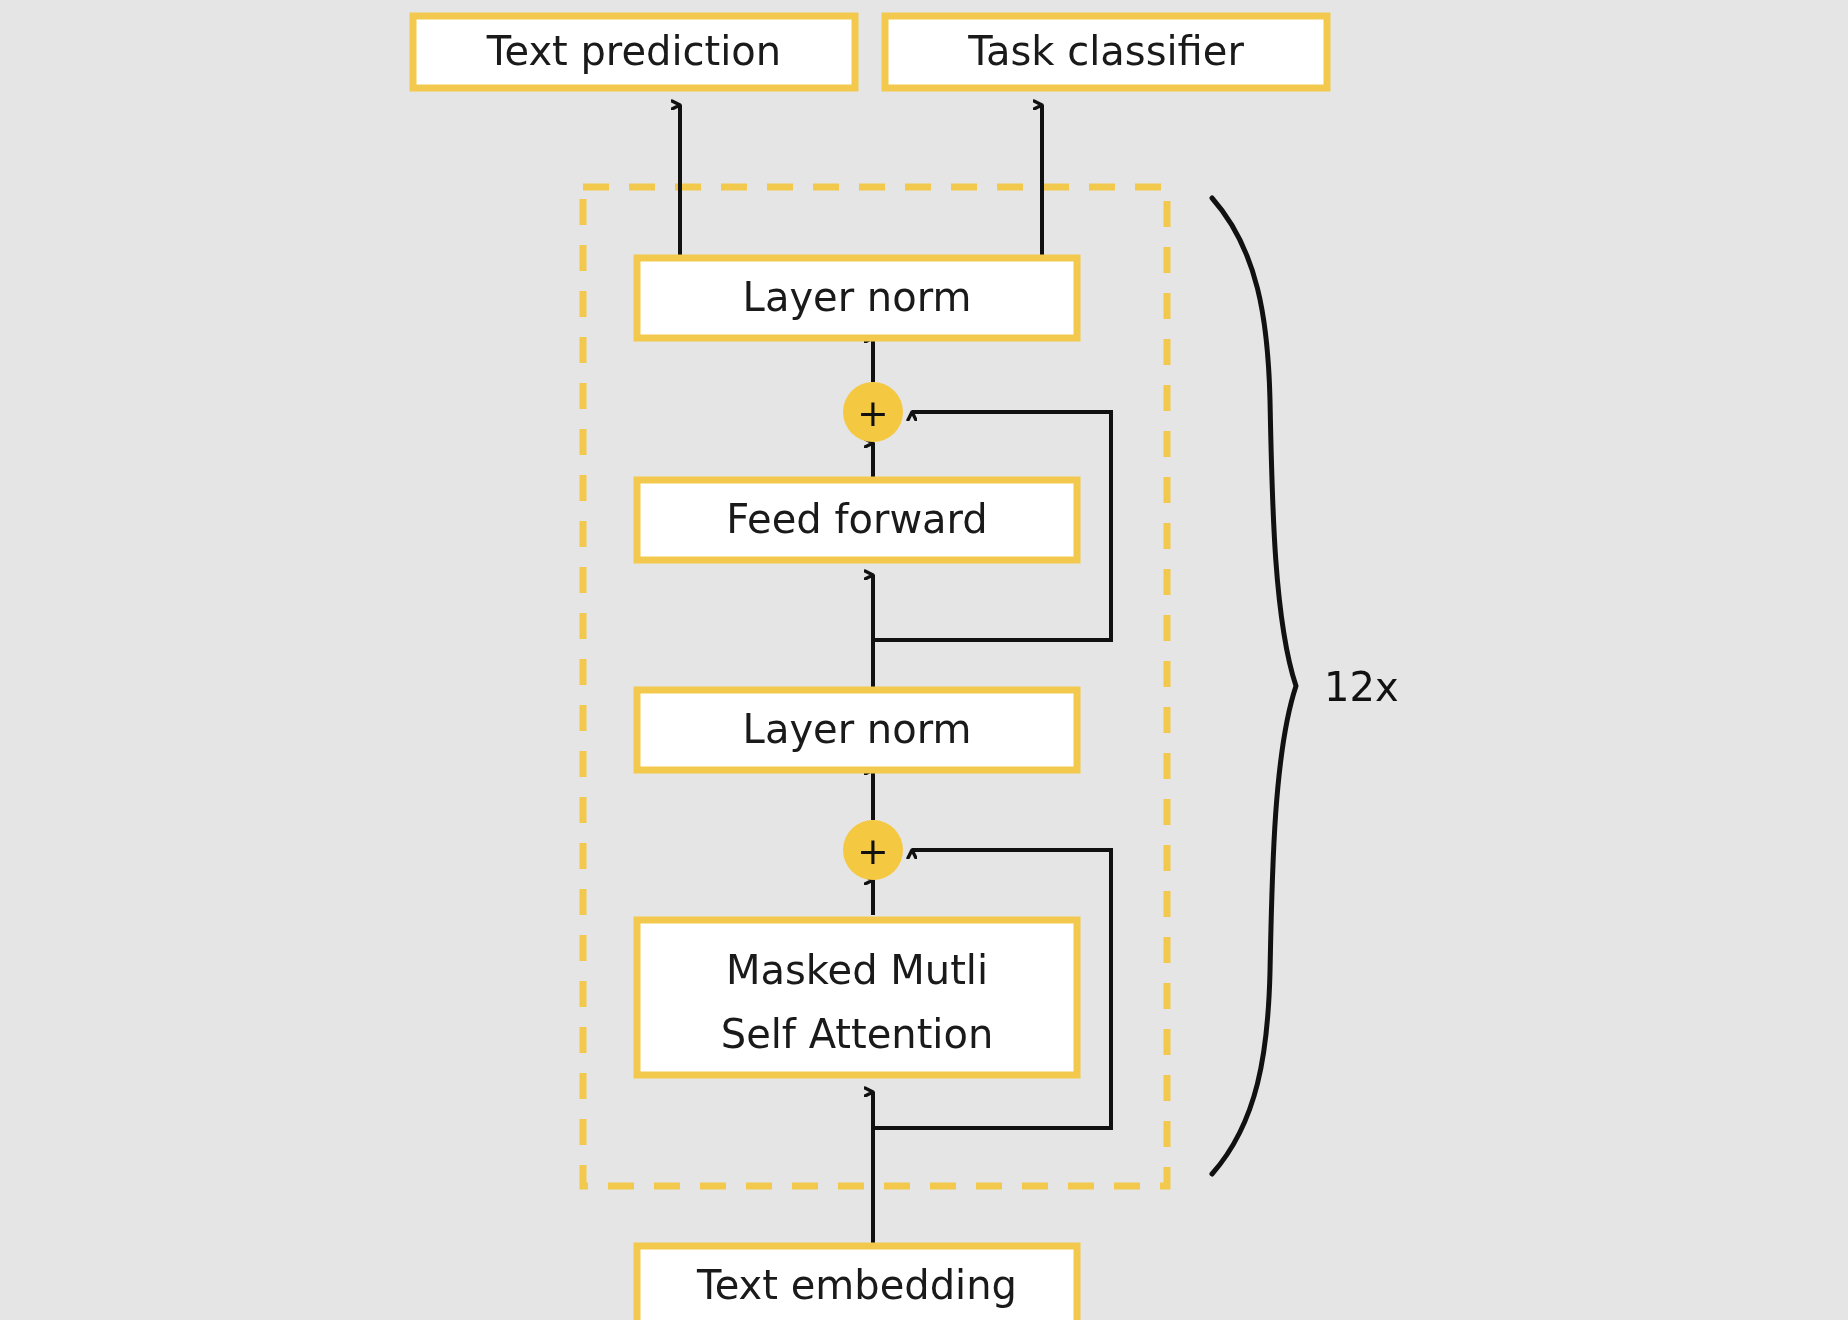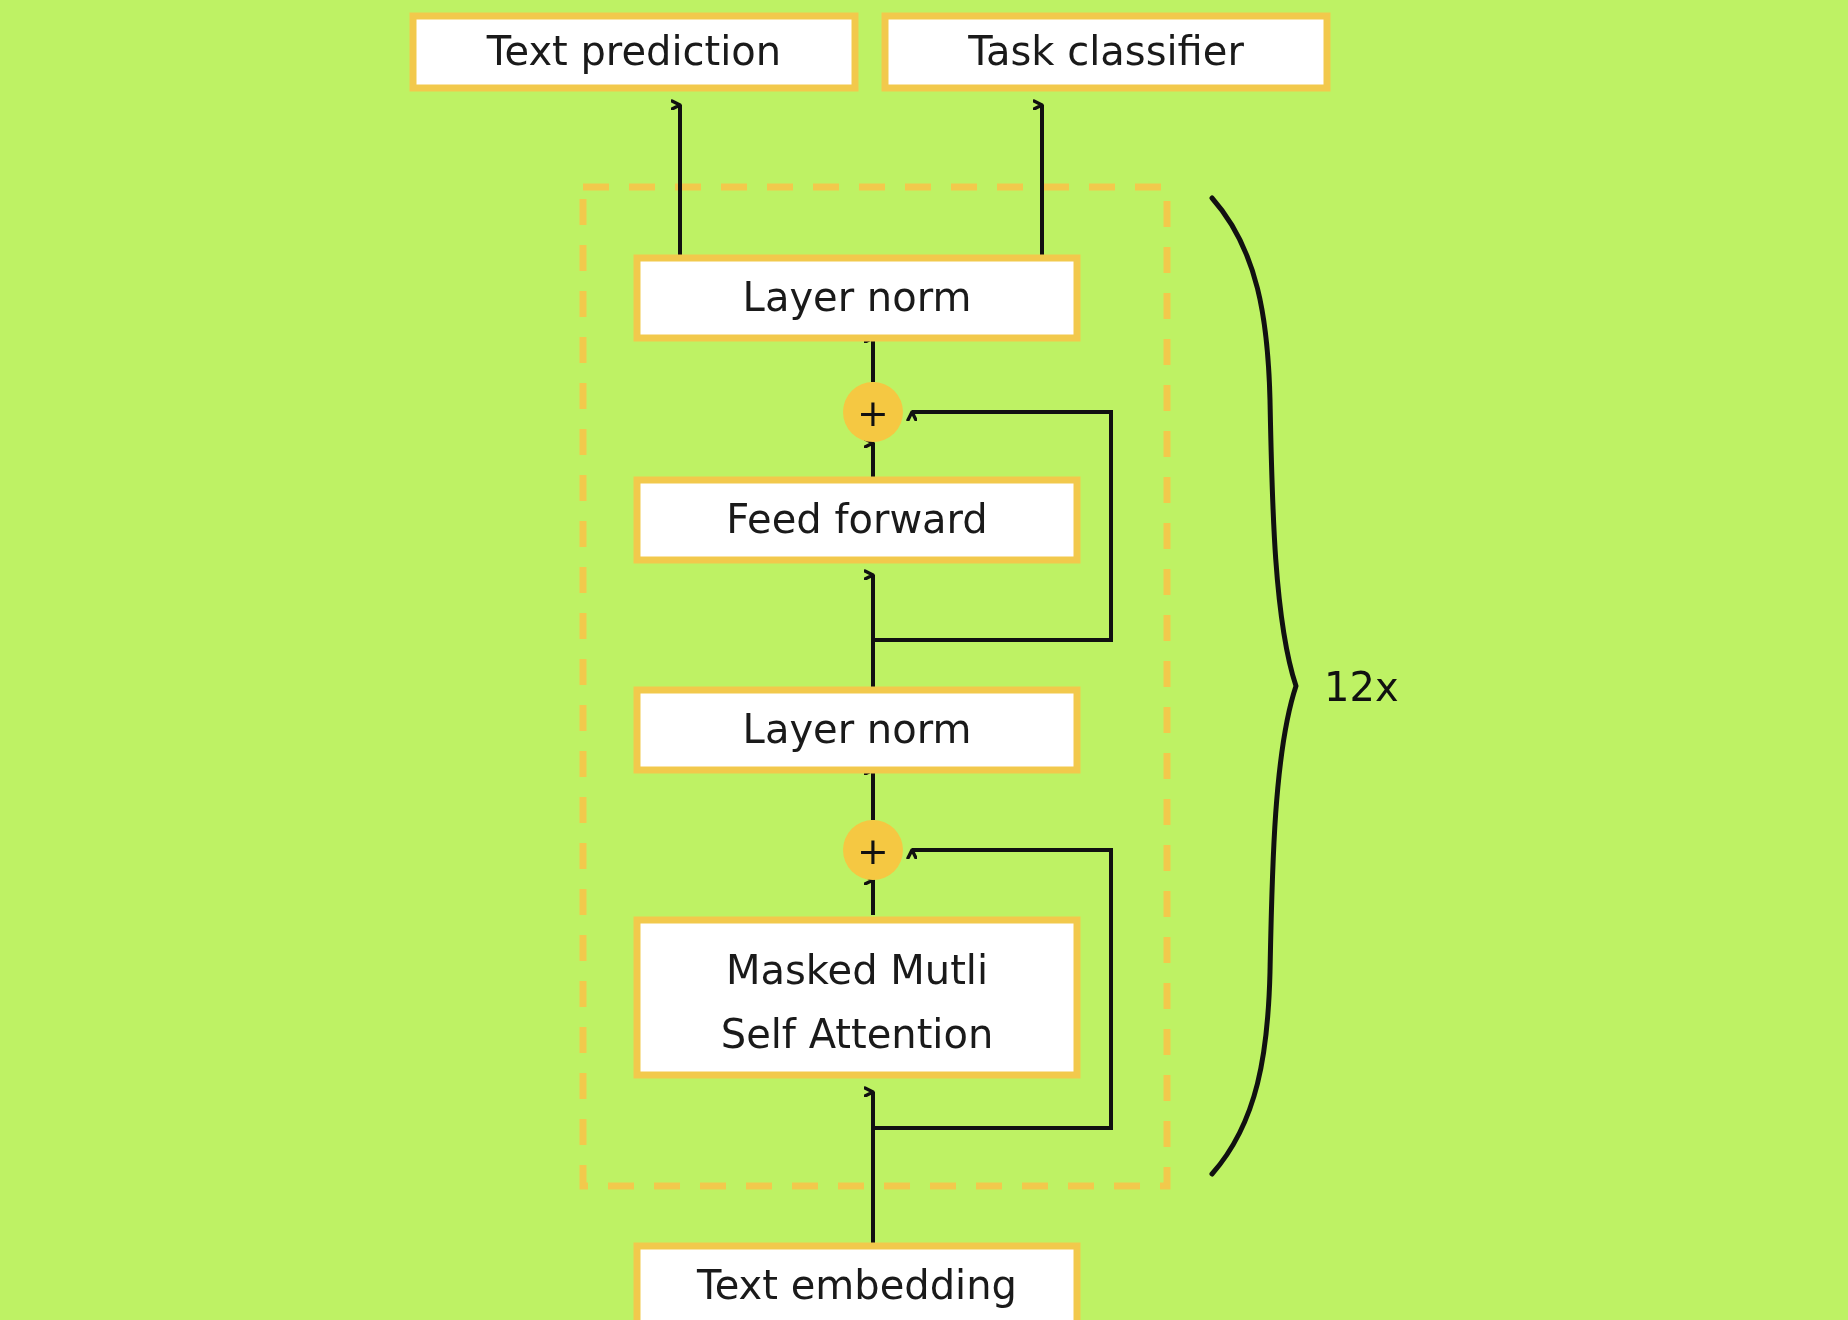--- a/index.html
+++ b/index.html
@@ -4,21 +4,21 @@
 <style>
   html, body {
     margin: 0;
     padding: 0;
     background: #ffffff;
   }
   #canvas {
     position: relative;
     width: 1848px;
     height: 1320px;
-    background: #bef264;
+    background: #e5e5e5;
     overflow: hidden;
     font-family: "DejaVu Sans", sans-serif;
   }
   svg#diagram {
     position: absolute;
     left: 0;
     top: 0;
     width: 1848px;
     height: 1320px;
   }

